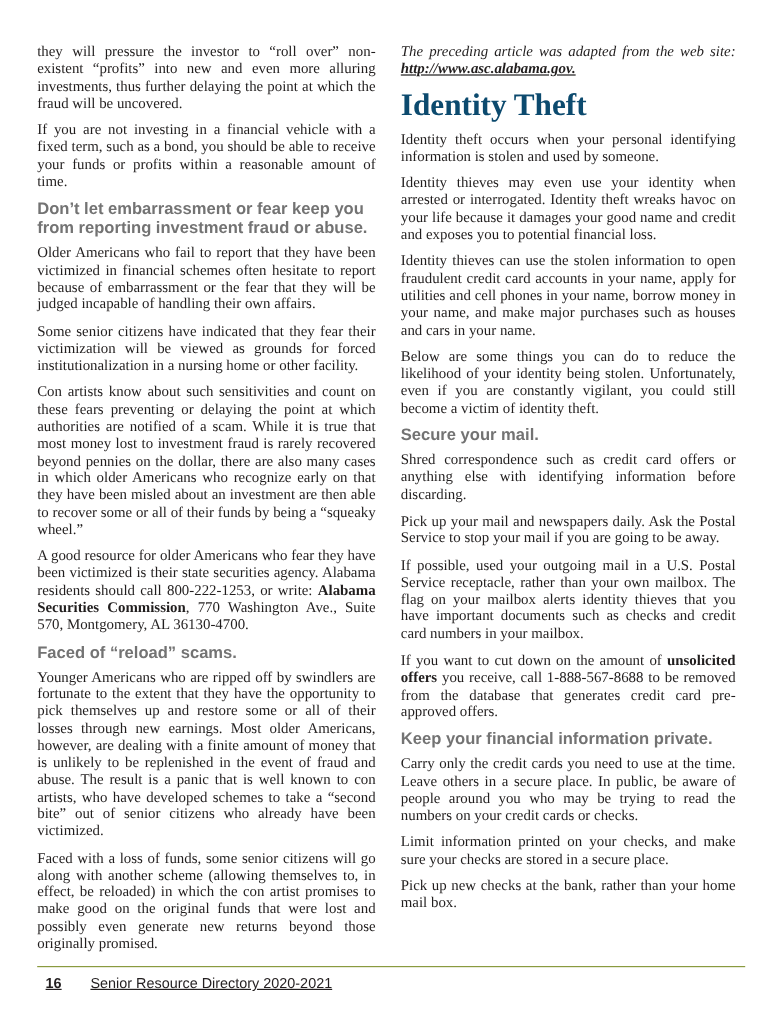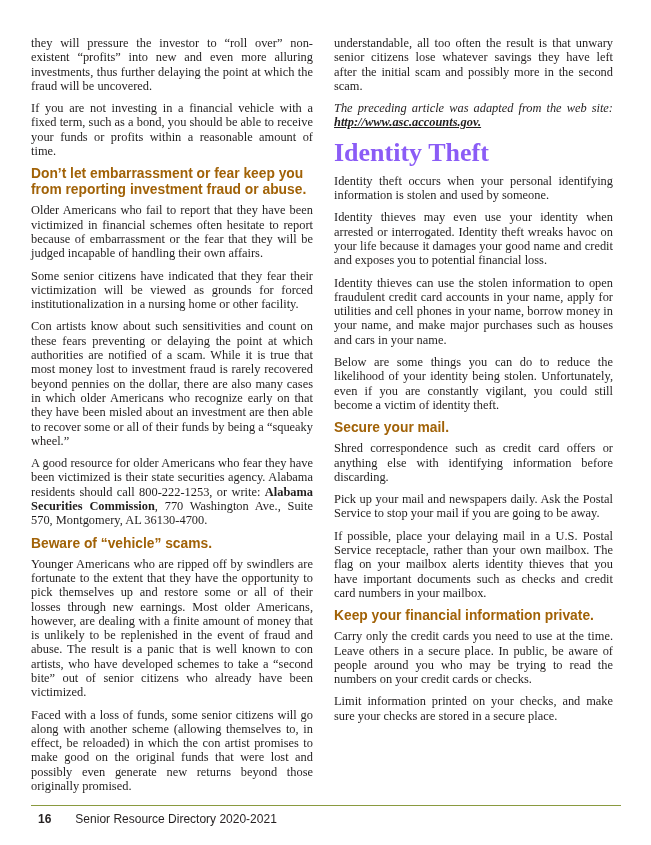--- a/index.html
+++ b/index.html
@@ -22,30 +22,30 @@
     margin:0 0 8px 0;
     color:#211e1e;
   }
   p.body:last-child { margin-bottom:0; }
 
   h3.sub {
     font-family:"Liberation Sans", sans-serif;
     font-weight:700;
     font-size:13.8px;
     line-height:16px;
-    color:#a16207;
+    color:#737373;
     text-align:left;
     margin:2px 0 5px 0;
   }
   h2.main {
     font-family:"Liberation Serif", serif;
     font-weight:700;
     font-size:26px;
     line-height:29px;
-    color:#8b5cf6;
+    color:#0c4a6e;
     margin:5px 0 7px 0;
   }
   .attr { font-style:italic; }
   .attr .url {
     font-weight:700;
     text-decoration:underline;
     color:#211e1e;
     cursor:pointer;
   }
 
@@ -54,56 +54,58 @@
     left:31px; right:30px; top:805px;
     border-top:1.5px solid #8a9a3f;
   }
   .page-footer {
     position:absolute;
     left:38px; top:812px;
     display:flex; align-items:flex-start; gap:24px;
     font-family:"Liberation Sans", sans-serif;
     font-size:12px;
     color:#231f20;
+    text-decoration:underline;
   }
   .page-footer .pagenum { font-weight:700; }
 </style>
 </head>
 <body>
 
 <div class="page">
 
   <div class="col col-left">
     <p class="body">they will pressure the investor to “roll over” non-existent “profits” into new and even more alluring investments, thus further delaying the point at which the fraud will be uncovered.</p>
     <p class="body">If you are not investing in a financial vehicle with a fixed term, such as a bond, you should be able to receive your funds or profits within a reasonable amount of time.</p>
     <h3 class="sub">Don’t let embarrassment or fear keep you from reporting investment fraud or abuse.</h3>
     <p class="body">Older Americans who fail to report that they have been victimized in financial schemes often hesitate to report because of embarrassment or the fear that they will be judged incapable of handling their own affairs.</p>
     <p class="body">Some senior citizens have indicated that they fear their victimization will be viewed as grounds for forced institutionalization in a nursing home or other facility.</p>
     <p class="body">Con artists know about such sensitivities and count on these fears preventing or delaying the point at which authorities are notified of a scam. While it is true that most money lost to investment fraud is rarely recovered beyond pennies on the dollar, there are also many cases in which older Americans who recognize early on that they have been misled about an investment are then able to recover some or all of their funds by being a “squeaky wheel.”</p>
     <p class="body"><span>A good resource for older Americans who fear they have been victimized is their state securities agency. Alabama residents should call 800-222-1253, or write: </span><b>Alabama Securities Commission</b><span>, 770 Washington Ave., Suite 570, Montgomery, AL 36130-4700.</span></p>
-    <h3 class="sub">Beware of “vehicle” scams.</h3>
+    <h3 class="sub">Faced of “reload” scams.</h3>
     <p class="body">Younger Americans who are ripped off by swindlers are fortunate to the extent that they have the opportunity to pick themselves up and restore some or all of their losses through new earnings. Most older Americans, however, are dealing with a finite amount of money that is unlikely to be replenished in the event of fraud and abuse. The result is a panic that is well known to con artists, who have developed schemes to take a “second bite” out of senior citizens who already have been victimized.</p>
     <p class="body">Faced with a loss of funds, some senior citizens will go along with another scheme (allowing themselves to, in effect, be reloaded) in which the con artist promises to make good on the original funds that were lost and possibly even generate new returns beyond those originally promised.</p>
   </div>
 
   <div class="col col-right">
-    <p class="body">understandable, all too often the result is that unwary senior citizens lose whatever savings they have left after the initial scam and possibly more in the second scam.</p>
-    <p class="body attr"><span>The preceding article was adapted from the web site: </span><span class="url">http://www.asc.accounts.gov.</span></p>
+    <p class="body attr"><span>The preceding article was adapted from the web site: </span><span class="url">http://www.asc.alabama.gov.</span></p>
     <h2 class="main">Identity Theft</h2>
     <p class="body">Identity theft occurs when your personal identifying information is stolen and used by someone.</p>
     <p class="body">Identity thieves may even use your identity when arrested or interrogated. Identity theft wreaks havoc on your life because it damages your good name and credit and exposes you to potential financial loss.</p>
     <p class="body">Identity thieves can use the stolen information to open fraudulent credit card accounts in your name, apply for utilities and cell phones in your name, borrow money in your name, and make major purchases such as houses and cars in your name.</p>
     <p class="body">Below are some things you can do to reduce the likelihood of your identity being stolen. Unfortunately, even if you are constantly vigilant, you could still become a victim of identity theft.</p>
     <h3 class="sub">Secure your mail.</h3>
     <p class="body">Shred correspondence such as credit card offers or anything else with identifying information before discarding.</p>
     <p class="body">Pick up your mail and newspapers daily. Ask the Postal Service to stop your mail if you are going to be away.</p>
-    <p class="body">If possible, place your delaying mail in a U.S. Postal Service receptacle, rather than your own mailbox. The flag on your mailbox alerts identity thieves that you have important documents such as checks and credit card numbers in your mailbox.</p>
+    <p class="body">If possible, used your outgoing mail in a U.S. Postal Service receptacle, rather than your own mailbox. The flag on your mailbox alerts identity thieves that you have important documents such as checks and credit card numbers in your mailbox.</p>
+    <p class="body"><span>If you want to cut down on the amount of </span><b>unsolicited offers</b><span> you receive, call 1-888-567-8688 to be removed from the database that generates credit card pre-approved offers.</span></p>
     <h3 class="sub">Keep your financial information private.</h3>
     <p class="body">Carry only the credit cards you need to use at the time. Leave others in a secure place. In public, be aware of people around you who may be trying to read the numbers on your credit cards or checks.</p>
     <p class="body">Limit information printed on your checks, and make sure your checks are stored in a secure place.</p>
+    <p class="body">Pick up new checks at the bank, rather than your home mail box.</p>
   </div>
 
   <div class="footer-rule"></div>
   <div class="page-footer">
     <span class="pagenum">16</span>
     <span class="booktitle">Senior Resource Directory 2020-2021</span>
   </div>
 
 </div>
 

